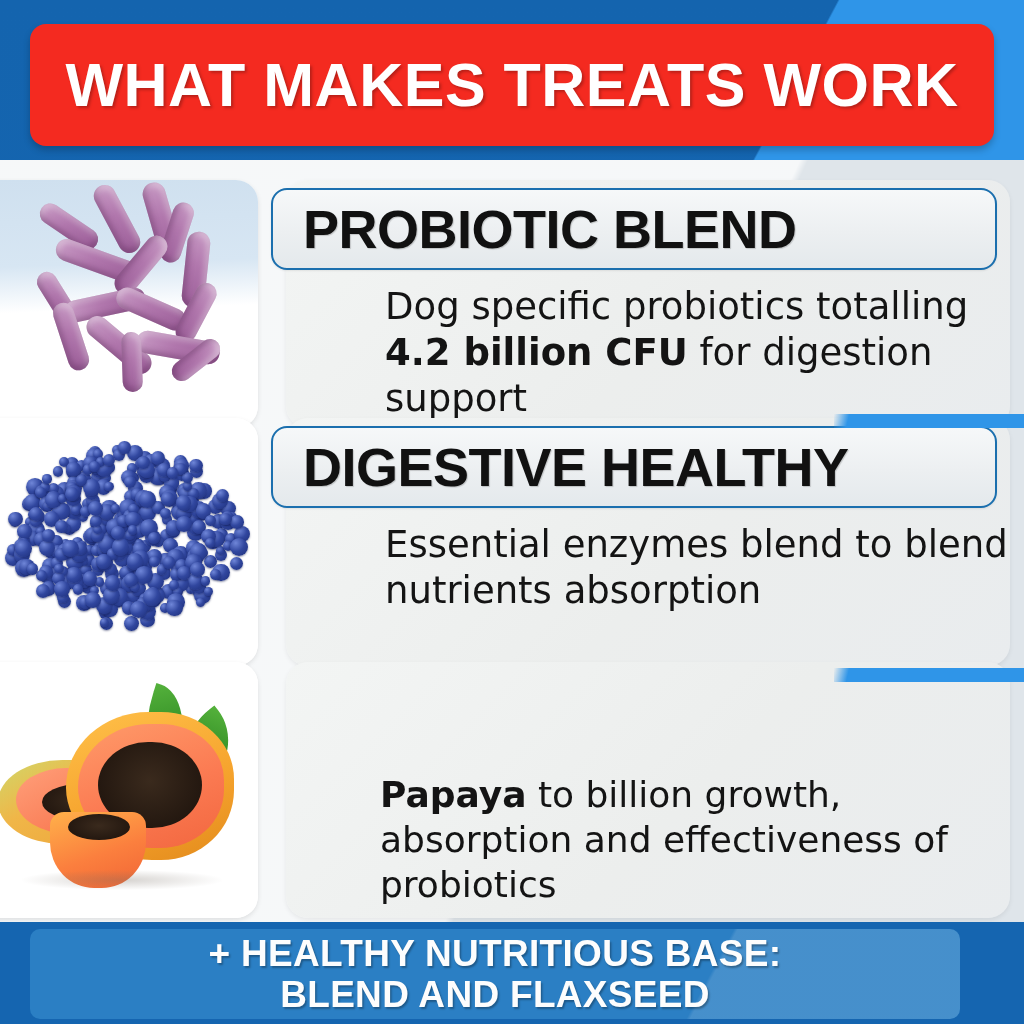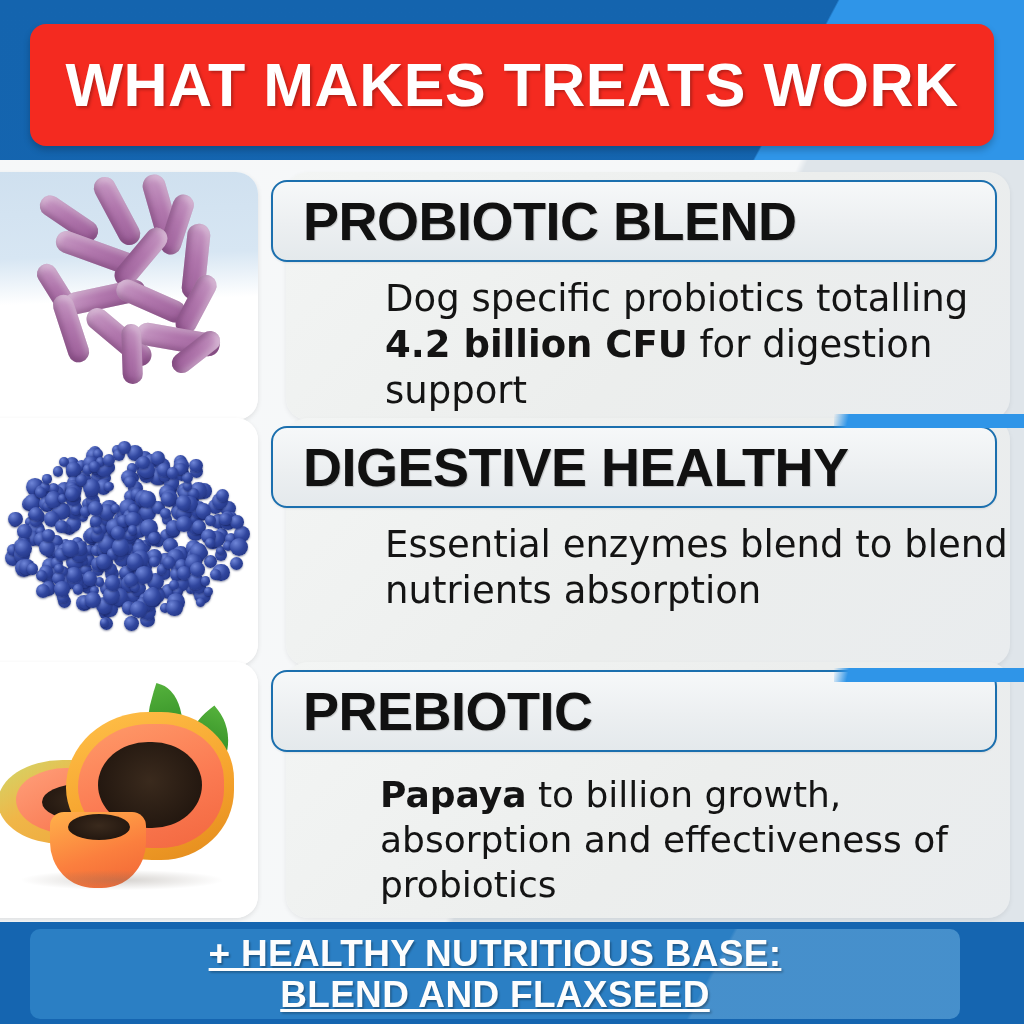--- a/index.html
+++ b/index.html
@@ -63,21 +63,21 @@
     position:absolute; right:0; height:14px;
     background:#2f95e8; z-index:4;
   }
   .row-stripe.s1{ top:254px; width:190px;
      background:linear-gradient(103deg, rgba(47,149,232,0) 0%, #2f95e8 8%); }
   .row-stripe.s2{ top:508px; width:190px;
      background:linear-gradient(103deg, rgba(47,149,232,0) 0%, #2f95e8 8%); }
 
   
   .row{ position:absolute; left:0; width:1024px; height:248px; z-index:3; }
-  .row.r1{ top:12px; }
+  .row.r1{ top:20px; }
   .row.r2{ top:258px; }
   .row.r3{ top:502px; height:256px; }
 
   
   .pic-card{
     position:absolute; left:-14px; top:0;
     width:272px; height:100%;
     background:#ffffff;
     border-radius:0 22px 22px 0;
     box-shadow:0 2px 5px rgba(0,0,0,.10);
@@ -146,21 +146,21 @@
   }
   .footer-line{
     color:#fdfdfd;
     font-family:"Liberation Sans", sans-serif;
     font-weight:bold;
     font-size:37px;
     line-height:41px;
     letter-spacing:.3px;
     white-space:nowrap;
     text-shadow:1.5px 1.5px 2px rgba(0,0,0,.30);
-    position:relative; z-index:2;text-decoration:underline;
+    position:relative; z-index:2;
   }
 
   
   
   
   .bact-bg{
     position:absolute; inset:0;
     background:linear-gradient(178deg,#cfe0ef 0%,#d7e6f3 34%,#ffffff 52%,#ffffff 100%);
   }
   .bact-stage{ position:absolute; left:32px; top:22px; width:210px; height:200px; }
@@ -722,23 +722,20 @@
             <div class="cavity" style="left:106px; top:70px; width:104px; height:86px; border-radius:50%/52%;"></div>
 
             <div class="half" style="left:58px; top:140px; width:96px; height:76px; border-radius:14px 14px 46% 46%/14px 14px 60% 60%;
                  background:linear-gradient(160deg,#ffb14a 0%,#fb7f3e 55%,#f06535 100%);"></div>
             <div class="cavity" style="left:76px; top:142px; width:62px; height:26px; border-radius:50%/50%;"></div>
             <div class="pap-shadow"></div>
           </div>
         </div>
       </div>
       <div class="content-card"></div>
-      <div class="head-pill">
-        <span class="head-text">PREBIOTIC</span>
-      </div>
       <div class="body-text"><span></span><b>Papaya</b><span> to billion growth, absorption and effectiveness of probiotics</span></div>
     </div>
   </div>
 
   <div class="footer-wrap">
     <div class="footer-banner">
       <div class="footer-line">+ HEALTHY NUTRITIOUS BASE:</div>
       <div class="footer-line">BLEND AND FLAXSEED</div>
     </div>
   </div>

